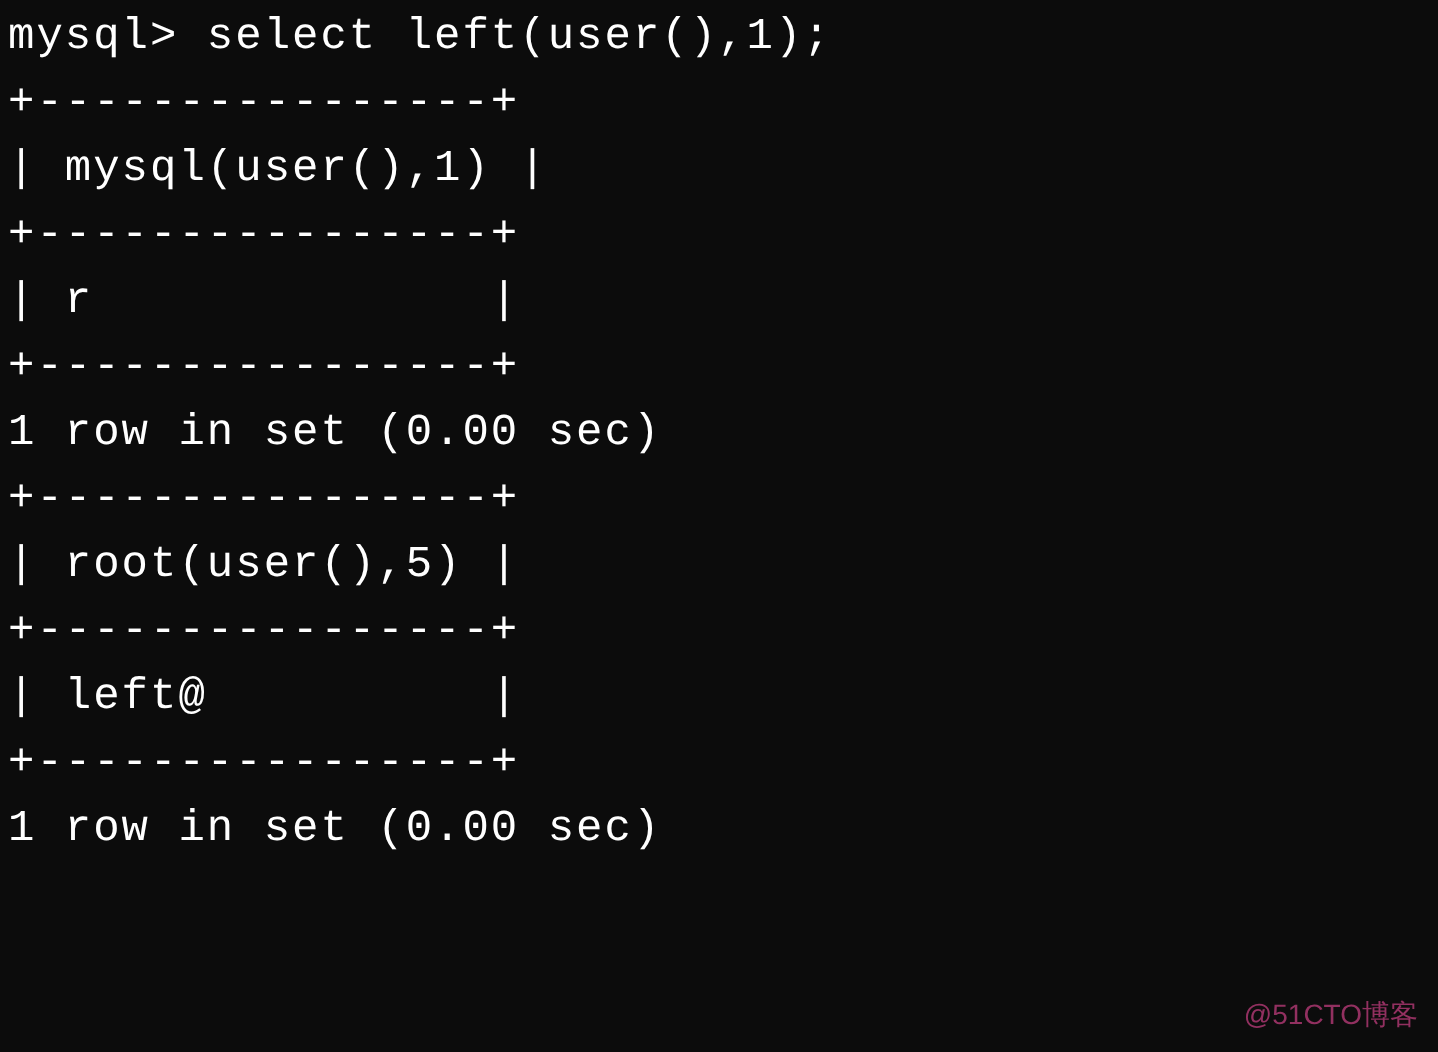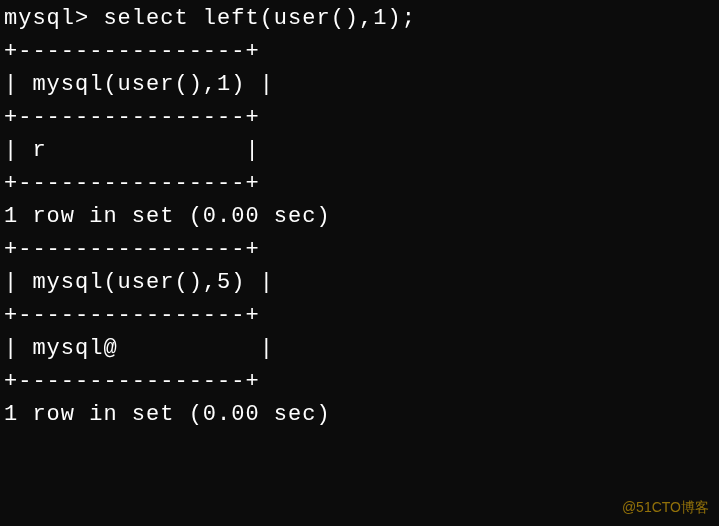--- a/index.html
+++ b/index.html
@@ -20,40 +20,40 @@
       letter-spacing: 1px;
       line-height: 1.5;
     }
     .terminal-line {
       white-space: pre;
     }
     .watermark {
       position: absolute;
       bottom: 8px;
       right: 10px;
-      color: #eab308;
+      color: #ec4899;
       font-size: 14px;
       font-family: sans-serif;
       letter-spacing: 0;
       opacity: 0.6;
     }
   </style>
 </head>
 <body>
 
 <div>
   <div class="terminal-line">mysql&gt; select left(user(),1);</div>
   <div class="terminal-line">+----------------+</div>
   <div class="terminal-line">| mysql(user(),1) |</div>
   <div class="terminal-line">+----------------+</div>
   <div class="terminal-line">| r              |</div>
   <div class="terminal-line">+----------------+</div>
   <div class="terminal-line">1 row in set (0.00 sec)</div>
   <div class="terminal-line"></div>
   <div class="terminal-line">+----------------+</div>
-  <div class="terminal-line">| mysql(user(),5) |</div>
+  <div class="terminal-line">| root(user(),5) |</div>
   <div class="terminal-line">+----------------+</div>
-  <div class="terminal-line">| mysql@          |</div>
+  <div class="terminal-line">| left@          |</div>
   <div class="terminal-line">+----------------+</div>
   <div class="terminal-line">1 row in set (0.00 sec)</div>
 </div>
 
 <div class="watermark">@51CTO博客</div>
 
 </body></html>

